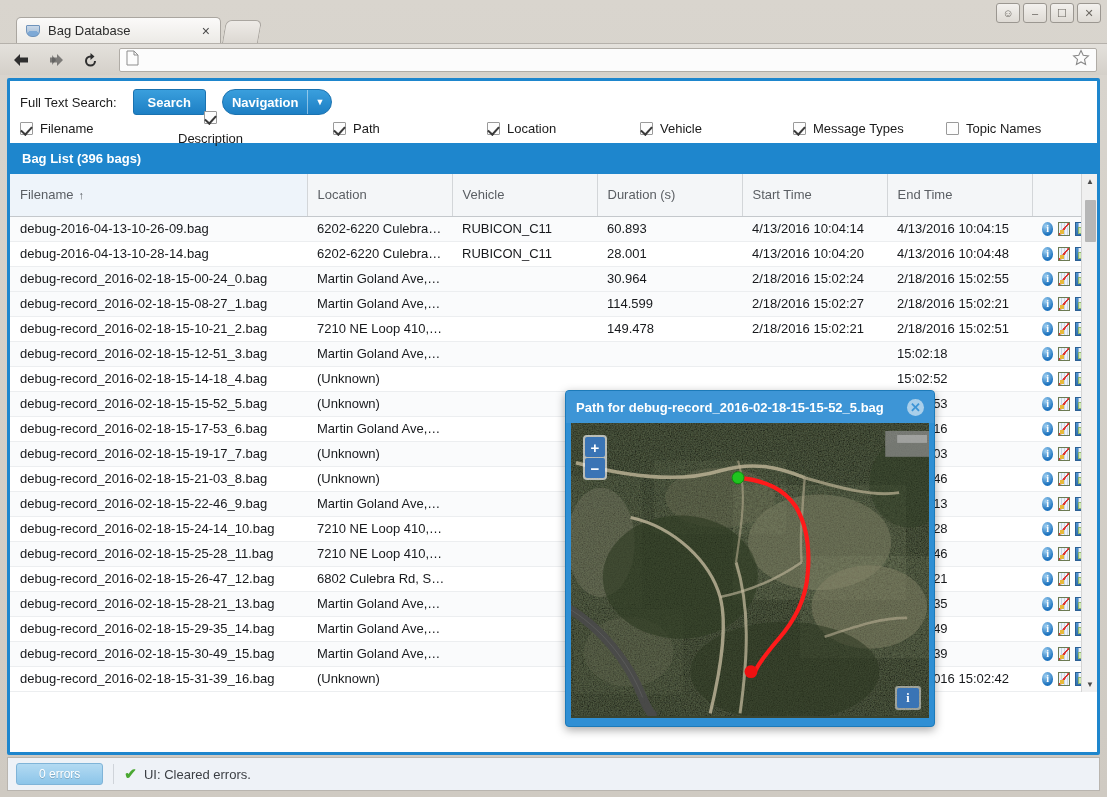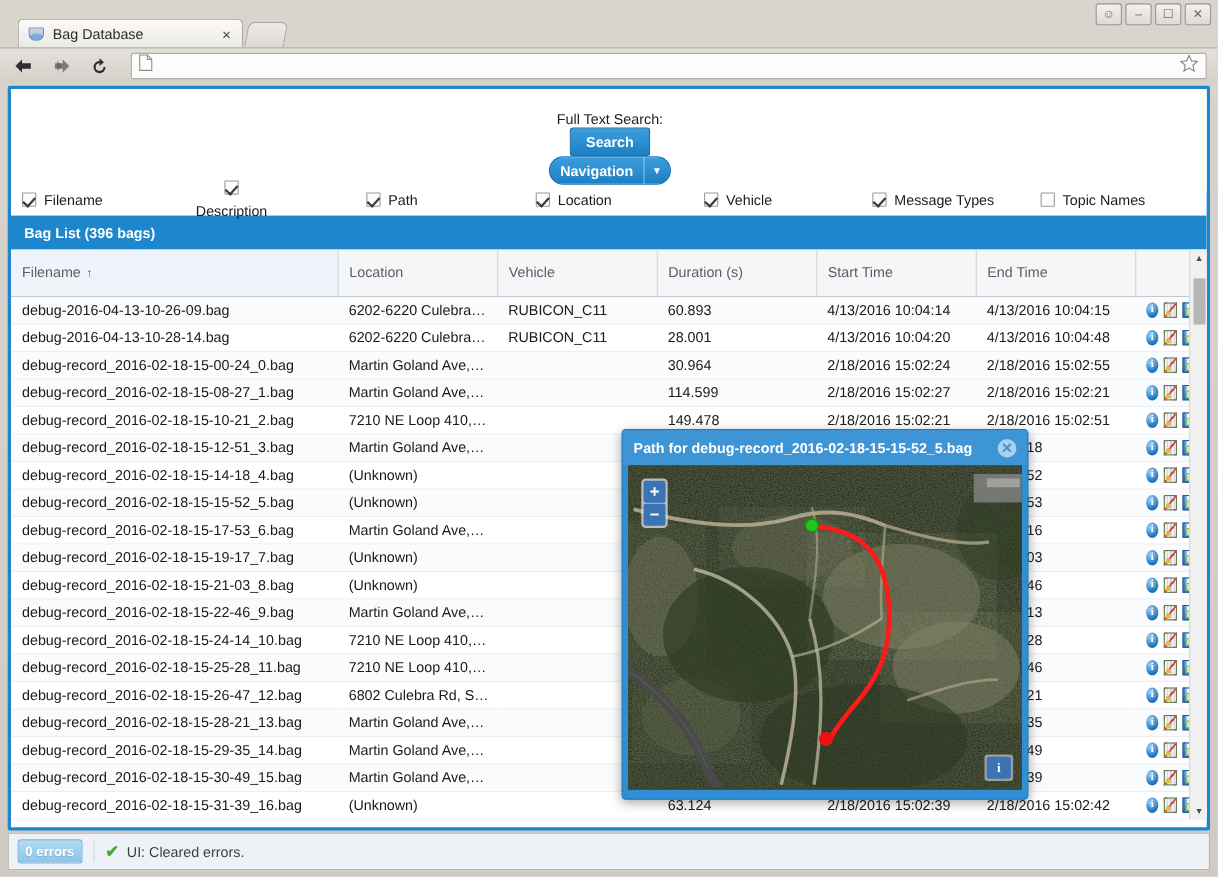--- a/index.html
+++ b/index.html
@@ -93,24 +93,23 @@
   
   .panel {
     position: absolute; top: 78px; left: 7px; right: 7px; bottom: 42px;
     border: 3px solid #1e86cd;
     border-radius: 2px;
     background: #ffffff;
     overflow: hidden;
   }
   .searchrow {
     display: flex; align-items: center;
-    padding: 20px 8px 6px 10px;
-    gap: 0;
+    padding: 8px 8px 6px 10px;
+    gap: 16px;
     background: #fff;
-    flex-direction: column;
   }
   .searchlabel { font-size: 13px; color: #1d1d1d; white-space: nowrap; }
   .searchinput {
     flex: 1; height: 25px;
     border: 1px solid #b9b5af;
     background: #fff;
     font-size: 13px;
     padding: 0 6px;
     color: #111;
     font-family: "Liberation Sans", sans-serif;
@@ -332,22 +331,22 @@
     display: flex; align-items: center;
     padding: 0 8px;
     gap: 10px;
   }
   .errbtn {
     height: 22px;
     background: linear-gradient(#b3daf2, #8cc5e9);
     border: 1px solid #7fb4d8;
     border-radius: 3px;
     color: #ffffff;
-    font-size: 12px; font-weight: bold;
-    padding: 0 6px;
+    font-size: 12px; font-weight: normal;
+    padding: 0 22px;
     display:flex; align-items:center;
     text-shadow: 0 1px 0 rgba(0,0,0,.18);
     cursor: pointer;
   }
   .divider { width:1px; height: 20px; background: #cfd4da; }
   .statusmsg { display:flex; align-items:center; gap: 7px; font-size: 13px; color: #3b3f44; }
   .checkmark { color: #4aa832; font-size: 15px; font-weight: bold; }
 </style>
 </head>
 <body>

